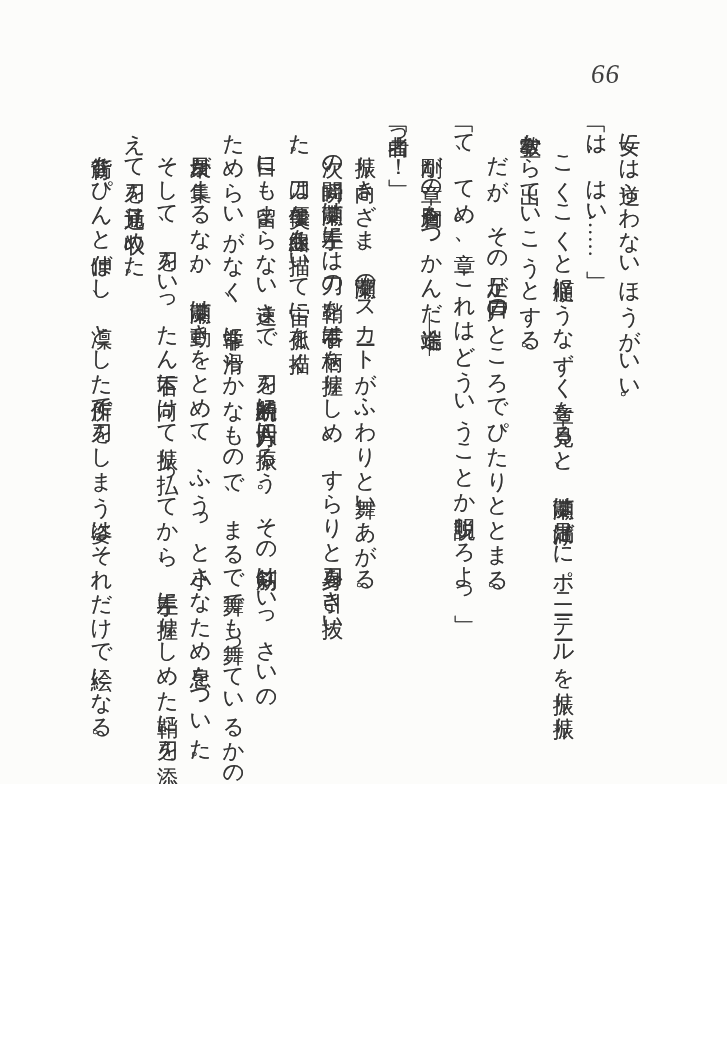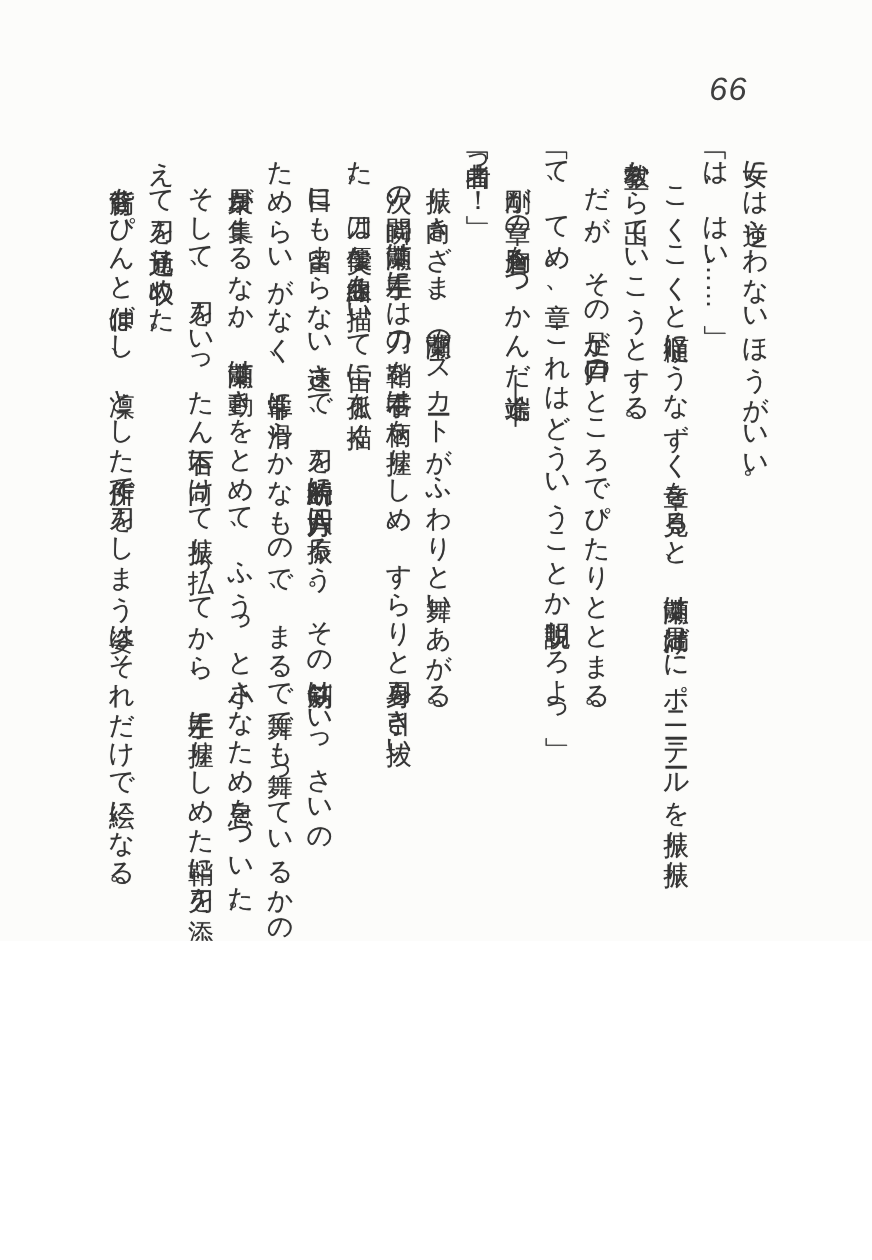--- a/index.html
+++ b/index.html
@@ -8,21 +8,21 @@
     width: 727px;
     height: 1050px;
     background: #ffffff;
   }
   .page {
     position: relative;
     width: 727px;
     height: 784px;
     background: #fcfcfa;
     overflow: hidden;
-    font-family: Liberation Sans, sans-serif;
+    font-family: Liberation Serif, serif;
   }
   .page-number {
     position: absolute;
     top: 61px;
     left: 591px;
     font-size: 27px;
     font-style: italic;
     color: #3f3f3f;
     letter-spacing: 1px;
     line-height: 1;

